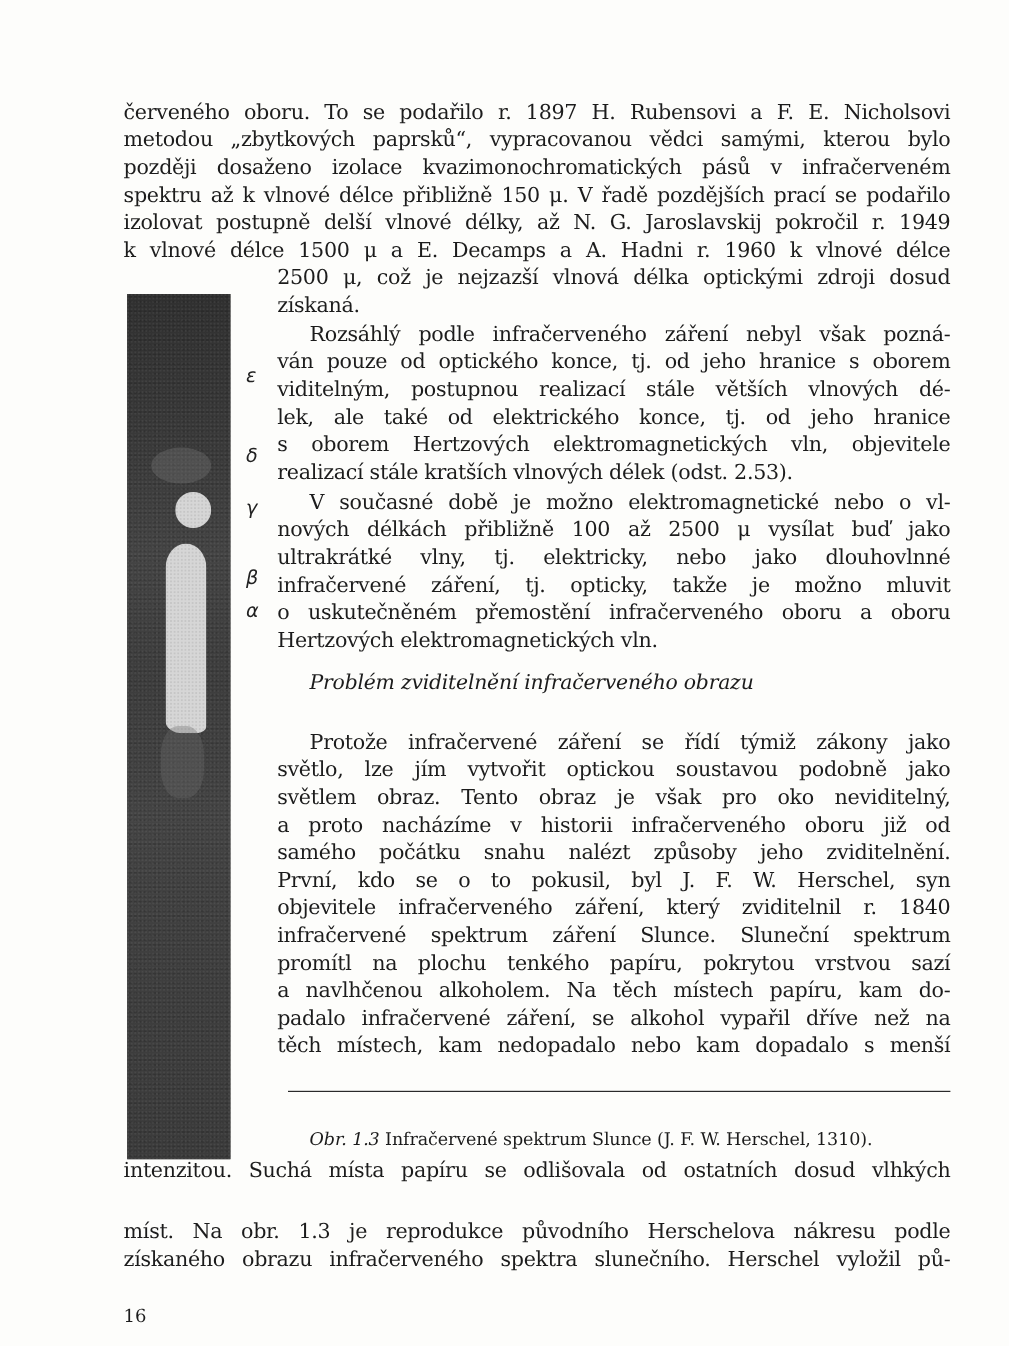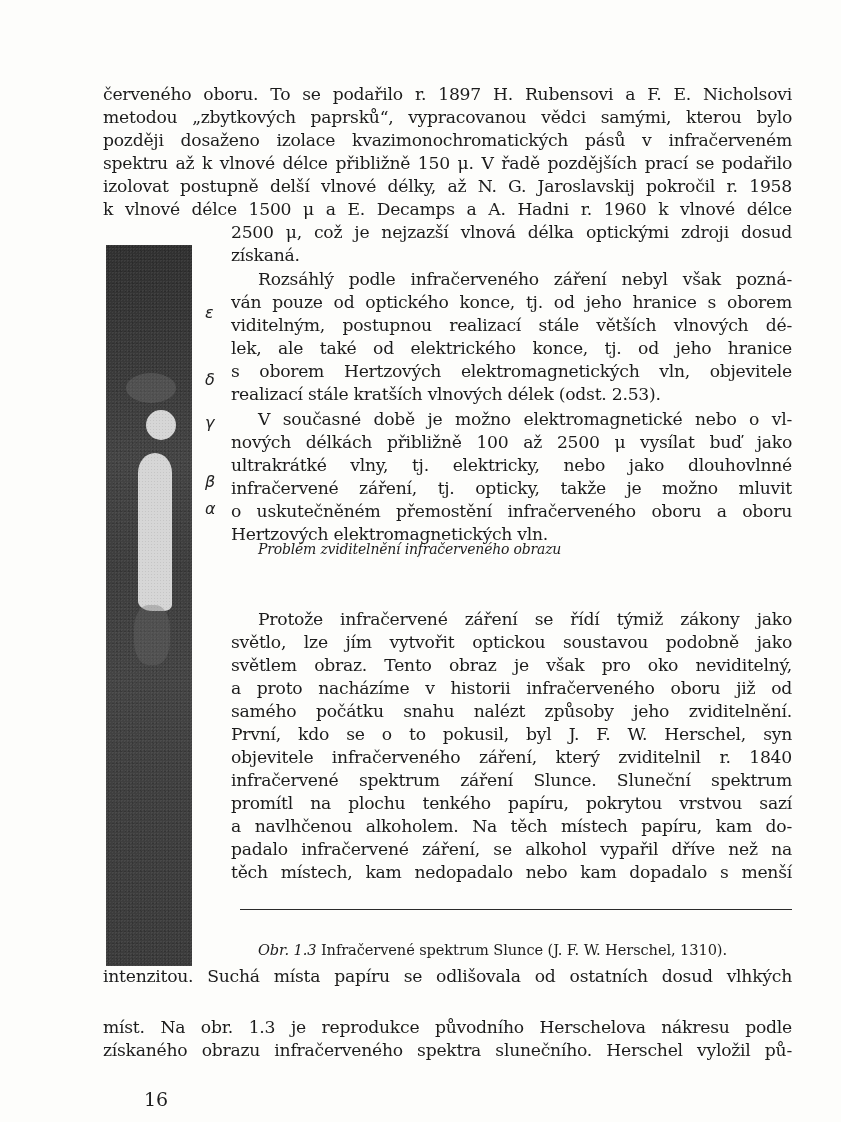--- a/index.html
+++ b/index.html
@@ -18,23 +18,23 @@
     white-space: nowrap;
     text-align: justify;
     text-align-last: justify;
     letter-spacing: -0.25px;
   }
   .full { left: 103px; width: 689px; }
   .narrow { left: 231px; width: 561px; }
   .last { text-align-last: left; }
   .heading {
     position: absolute;
-    left: 258px; top: 538px;
+    left: 258px; top: 558px;
     font-style: italic;
-    font-size: 14px;
+    font-size: 17px;
     line-height: 22px;
     letter-spacing: -0.2px;
   }
   .rule {
     position: absolute;
     left: 240px; top: 909px;
     width: 552px; height: 0;
     border-top: 1.6px solid #2a2a2a;
   }
   .caption {
@@ -42,22 +42,21 @@
     left: 258px; top: 940px;
     font-size: 14.6px;
     line-height: 20px;
     white-space: nowrap;
     letter-spacing: -0.1px;
   }
   .caption .fig-num { font-style: italic; text-align: right; }
   .page-number {
     position: absolute;
     left: 103px; top: 1088px;
-    font-size: 19px;
-    margin-left: 41px;
+    font-size: 15px;
   }
   .strip {
     position: absolute;
     left: 106px; top: 245px;
     width: 86px; height: 721px;
     background-color: #383838;
     background-image:
       radial-gradient(circle at 30% 20%, rgba(255,255,255,0.06) 0 1px, transparent 1px),
       radial-gradient(circle at 70% 60%, rgba(0,0,0,0.15) 0 1px, transparent 1px),
       linear-gradient(180deg, #303030 0%, #3a3a3a 18%, #444 30%, #3d3d3d 45%, #444 60%, #3f3f3f 75%, #3b3b3b 100%);
@@ -104,21 +103,21 @@
   }
 </style>
 </head>
 <body>
 
 <div>
   <div class="line full" style="top:83px">červeného oboru. To se podařilo r. 1897 H. Rubensovi a F. E. Nicholsovi</div>
   <div class="line full" style="top:106px">metodou „zbytkových paprsků“, vypracovanou vědci samými, kterou bylo</div>
   <div class="line full" style="top:129px">později dosaženo izolace kvazimonochromatických pásů v infračerveném</div>
   <div class="line full" style="top:152px">spektru až k vlnové délce přibližně 150 μ. V řadě pozdějších prací se podařilo</div>
-  <div class="line full" style="top:175px">izolovat postupně delší vlnové délky, až N. G. Jaroslavskij pokročil r. 1958</div>
+  <div class="line full" style="top:175px">izolovat postupně delší vlnové délky, až N. G. Jaroslavskij pokročil r. 1949</div>
   <div class="line full" style="top:198px">k vlnové délce 1500 μ a E. Decamps a A. Hadni r. 1960 k vlnové délce</div>
 </div>
 
 <div>
   <div class="line narrow" style="top:221px">2500 μ, což je nejzazší vlnová délka optickými zdroji dosud</div>
   <div class="line narrow last" style="top:244px">získaná.</div>
 </div>
 
 <div>
   <div class="line narrow" style="top:268px; left:258px; width:534px">Rozsáhlý podle infračerveného záření nebyl však pozná-</div>

